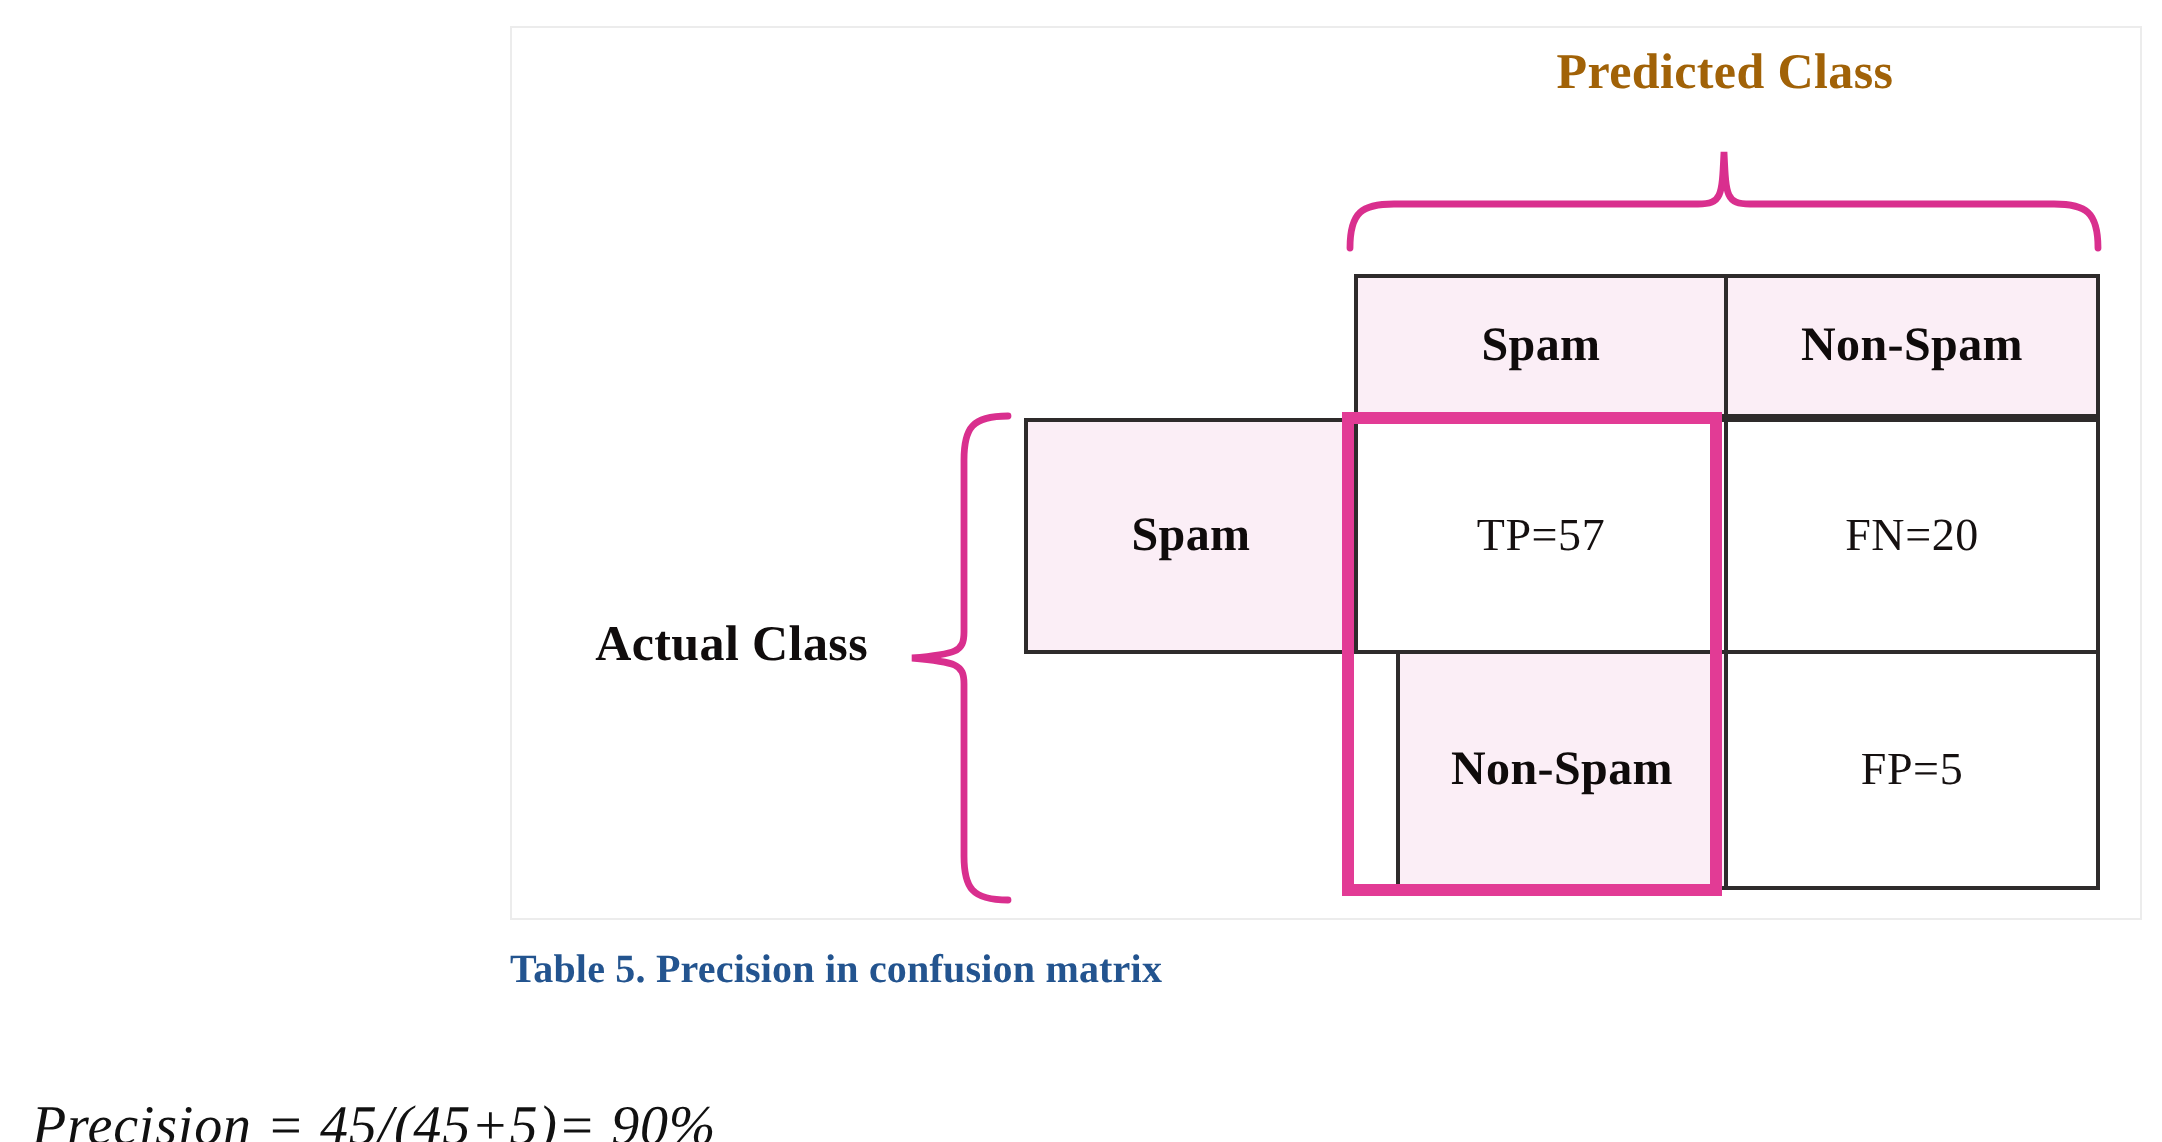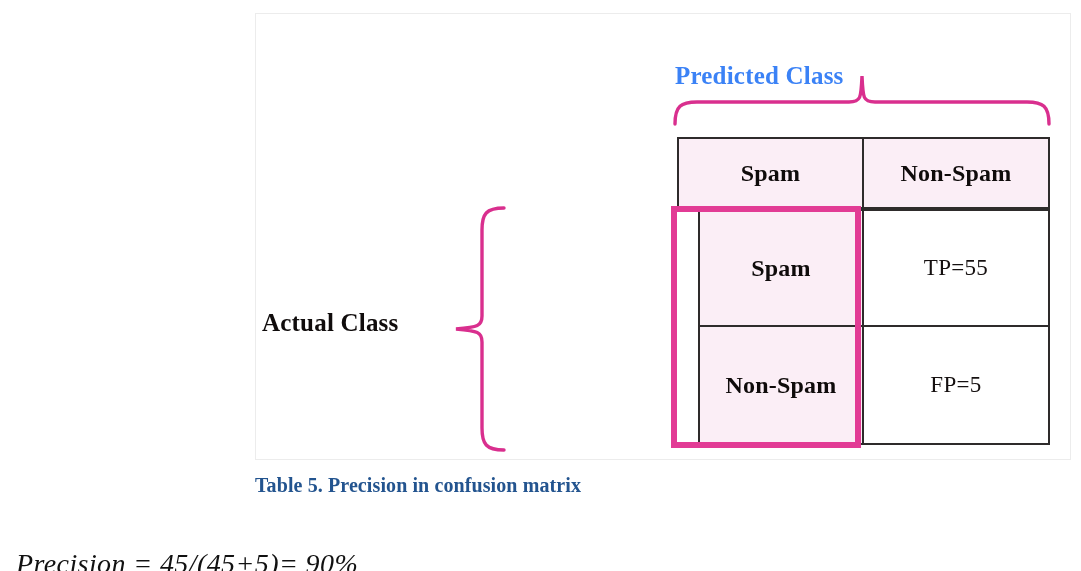--- a/index.html
+++ b/index.html
@@ -26,44 +26,44 @@
     border: 1px solid #ececec;
     box-sizing: border-box;
   }
 
   
   #predicted-class-label {
     position: absolute;
     left: 675px;
     top: 24px;
     width: 375px;
+    text-align: center;
     font-size: 25px;
     font-weight: bold;
-    color: #3b82f6;
+    color: #a16207;
     letter-spacing: 0.2px;
     line-height: 1;
-    margin-top: 39px;
   }
 
   
   #predicted-brace {
     position: absolute;
     left: 671px;
     top: 72px;
     width: 382px;
     height: 56px;
   }
 
   
   #actual-class-label {
     position: absolute;
     left: 262px;
     top: 310px;
     width: 172px;
-    text-align: left;
+    text-align: right;
     font-size: 25px;
     font-weight: bold;
     color: #100c0c;
     letter-spacing: 0.2px;
     line-height: 1;
   }
 
   
   #actual-brace {
     position: absolute;
@@ -215,21 +215,22 @@
 <div id="matrix">
 
   <div class="mrow" id="header-row">
     <div class="cell col-rowhead corner"></div>
     <div class="cell col-pred head-cell">Spam</div>
     <div class="cell col-pred head-cell">Non-Spam</div>
   </div>
 
   <div class="mrow data-row" id="row-spam">
     <div class="cell col-rowhead row-head">Spam</div>
-    <div class="cell col-pred data-cell">TP=55</div>
+    <div class="cell col-pred data-cell">TP=57</div>
+    <div class="cell col-pred data-cell">FN=20</div>
   </div>
 
   <div class="mrow data-row" id="row-non-spam">
     <div class="cell col-rowhead row-head">Non-Spam</div>
     <div class="cell col-pred data-cell">FP=5</div>
   </div>
 
 </div>
 
 <div id="precision-highlight"></div>

